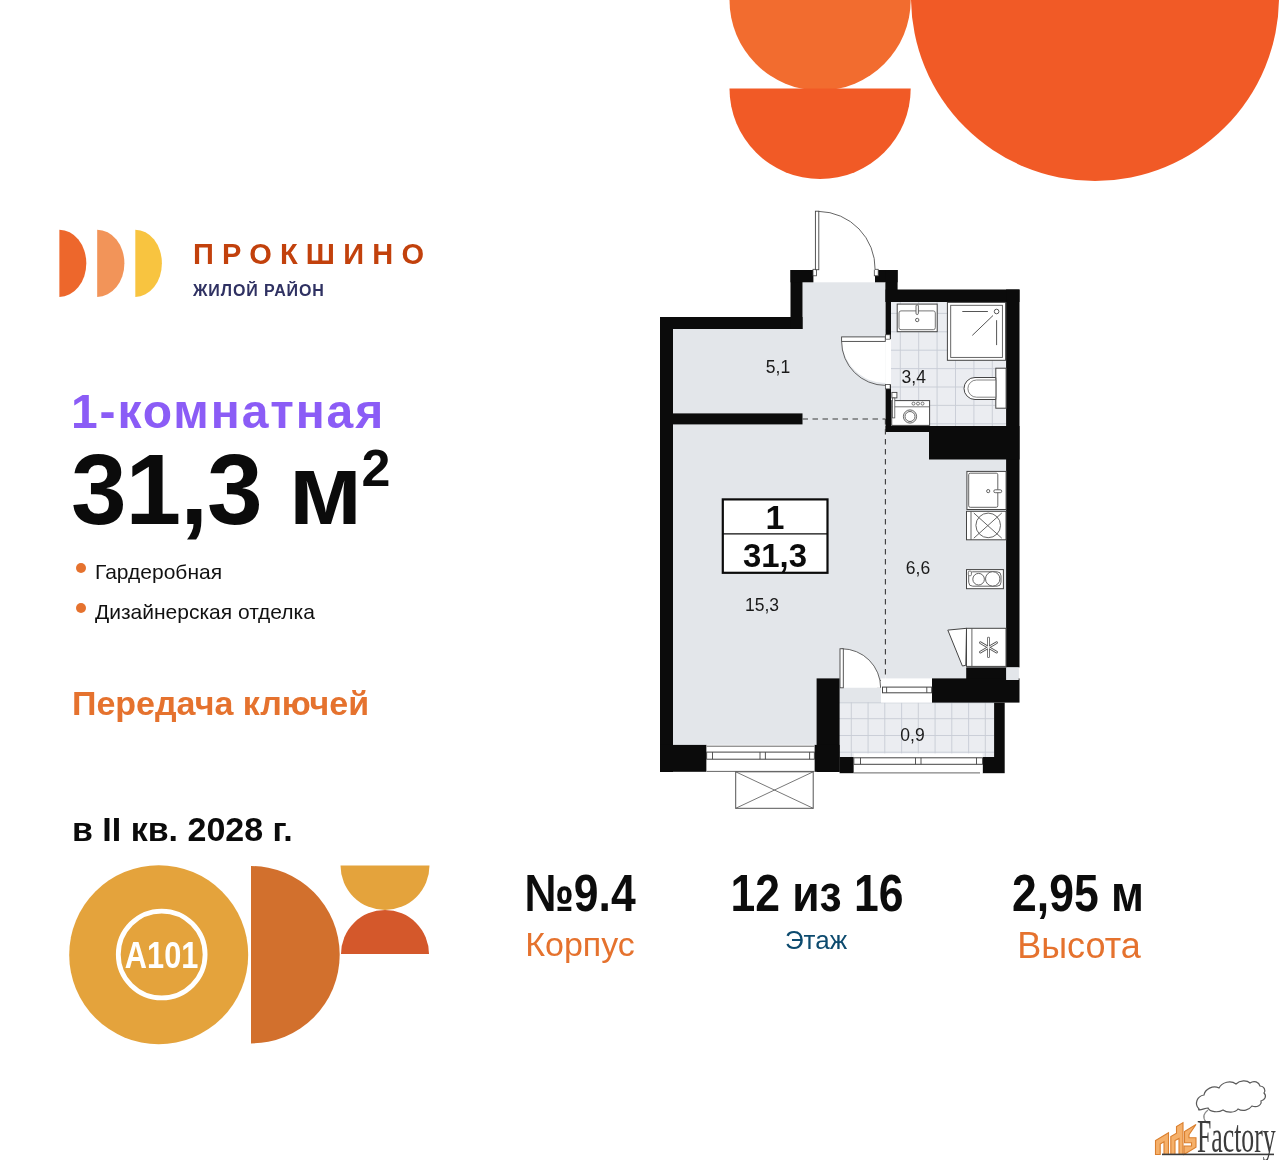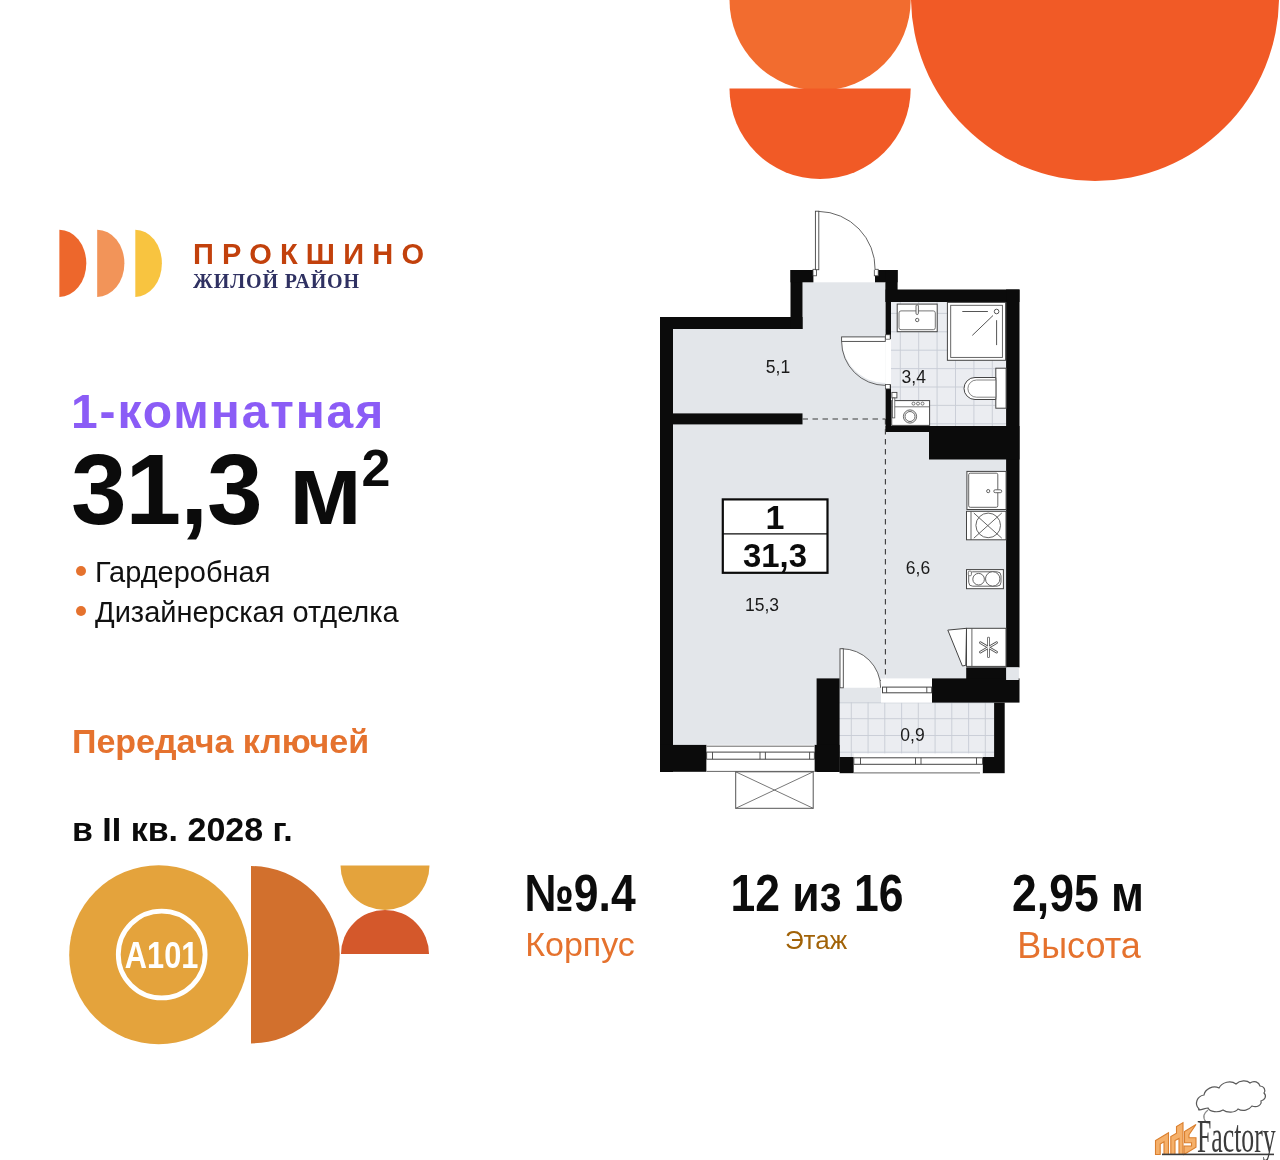--- a/index.html
+++ b/index.html
@@ -23,33 +23,33 @@
 
   <path d="M59.4 296.9 A26.9 33.6 0 0 0 59.4 229.7 Z" fill="#ED672C"></path>
 
   <path d="M97.2 296.9 A27.2 33.6 0 0 0 97.2 229.7 Z" fill="#F29459"></path>
 
   <path d="M135.3 296.9 A26.6 33.6 0 0 0 135.3 229.7 Z" fill="#F8C440"></path>
 </svg>
 
 <div class="abs" style="left:193px;top:238px;font-weight:bold;color:#c2410c;font-size:29px;letter-spacing:8.2px;white-space:nowrap;">ПРОКШИНО</div>
 
-<div class="abs" style="left:193px;top:270px;font-weight:bold;color:#2F3162;font-size:20px;letter-spacing:0.9px;white-space:nowrap;font-family:Liberation Serif, serif;">ЖИЛОЙ РАЙОН</div>
+<div class="abs" style="left:193px;top:282px;font-weight:bold;color:#2F3162;font-size:16px;letter-spacing:0.9px;white-space:nowrap;">ЖИЛОЙ РАЙОН</div>
 
 <div class="abs" style="left:71px;top:384px;font-weight:bold;color:#8b5cf6;font-size:48px;letter-spacing:1.9px;">1-комнатная</div>
 
 <div class="abs" style="left:71px;top:432px;font-weight:bold;color:#0b0b0b;font-size:100px;letter-spacing:-1px;">31,3 м<span style="font-size:52px;vertical-align:38px;letter-spacing:0">2</span></div>
 
 <style>.dot{display:inline-block;width:10px;height:10px;border-radius:50%;background:#E5722E;margin-right:9px;vertical-align:6px;}</style>
-<div class="abs" style="left:76px;top:552px;font-size:29px;color:#111;line-height:40px;">
+<div class="abs" style="left:76px;top:552px;font-size:21px;color:#111;line-height:40px;">
   <div><span class="dot"></span>Гардеробная</div>
   <div><span class="dot"></span>Дизайнерская отделка</div>
 </div>
 
-<div class="abs" style="left:72px;top:722px;font-weight:bold;color:#E5722E;font-size:34px;">Передача ключей</div>
+<div class="abs" style="left:72px;top:684px;font-weight:bold;color:#E5722E;font-size:34px;">Передача ключей</div>
 
 <div class="abs" style="left:72px;top:767px;font-weight:bold;color:#0b0b0b;font-size:34px;margin-top:43px;">в II кв. 2028 г.</div>
 
 <svg class="abs" style="left:60px;top:855px" width="380" height="210" viewBox="60 855 380 210">
 
   <circle cx="158.7" cy="954.7" r="89.5" fill="#E4A33C"></circle>
 
   <circle cx="161.7" cy="954.5" r="43.4" fill="none" stroke="#ffffff" stroke-width="4.8"></circle>
 
   <text x="161.6" y="967.5" font-size="37.5" font-weight="bold" fill="#ffffff" text-anchor="middle" textLength="73.5" lengthAdjust="spacingAndGlyphs" font-family="Liberation Sans, sans-serif">A101</text>
@@ -60,21 +60,21 @@
 
   <path d="M341 954 A44 44 0 0 1 429 954 Z" fill="#D4582B"></path>
 </svg>
 
 <div class="abs" style="left:580px;top:863px;transform:translateX(-50%) scaleX(0.855);font-weight:bold;font-size:52px;color:#0c0c0c;white-space:nowrap;">№9.4</div>
 
 <div class="abs" style="left:580px;top:925px;transform:translateX(-50%);font-size:34px;color:#E5722E;white-space:nowrap;">Корпус</div>
 
 <div class="abs" style="left:817px;top:863px;transform:translateX(-50%) scaleX(0.855);font-weight:bold;font-size:52px;color:#0c0c0c;white-space:nowrap;">12 из 16</div>
 
-<div class="abs" style="left:816px;top:925px;transform:translateX(-50%);font-size:26px;color:#a16207;white-space:nowrap;">Этаж</div>
+<div class="abs" style="left:816px;top:925px;transform:translateX(-50%);font-size:26px;color:#0c4a6e;white-space:nowrap;">Этаж</div>
 
 <div class="abs" style="left:1078px;top:863px;transform:translateX(-50%) scaleX(0.855);font-weight:bold;font-size:52px;color:#0c0c0c;white-space:nowrap;">2,95 м</div>
 
 <div class="abs" style="left:1079px;top:925px;transform:translateX(-50%);font-size:36px;color:#E5722E;white-space:nowrap;">Высота</div>
 
 <svg id="plan" class="abs" style="left:640px;top:190px" width="400" height="630" viewBox="640 190 400 630">
 
   <g>
       <rect x="673" y="329" width="212.6" height="415.9" fill="#E3E6EA"></rect>
      <rect x="802.5" y="282.3" width="83.1" height="50" fill="#E3E6EA"></rect>

